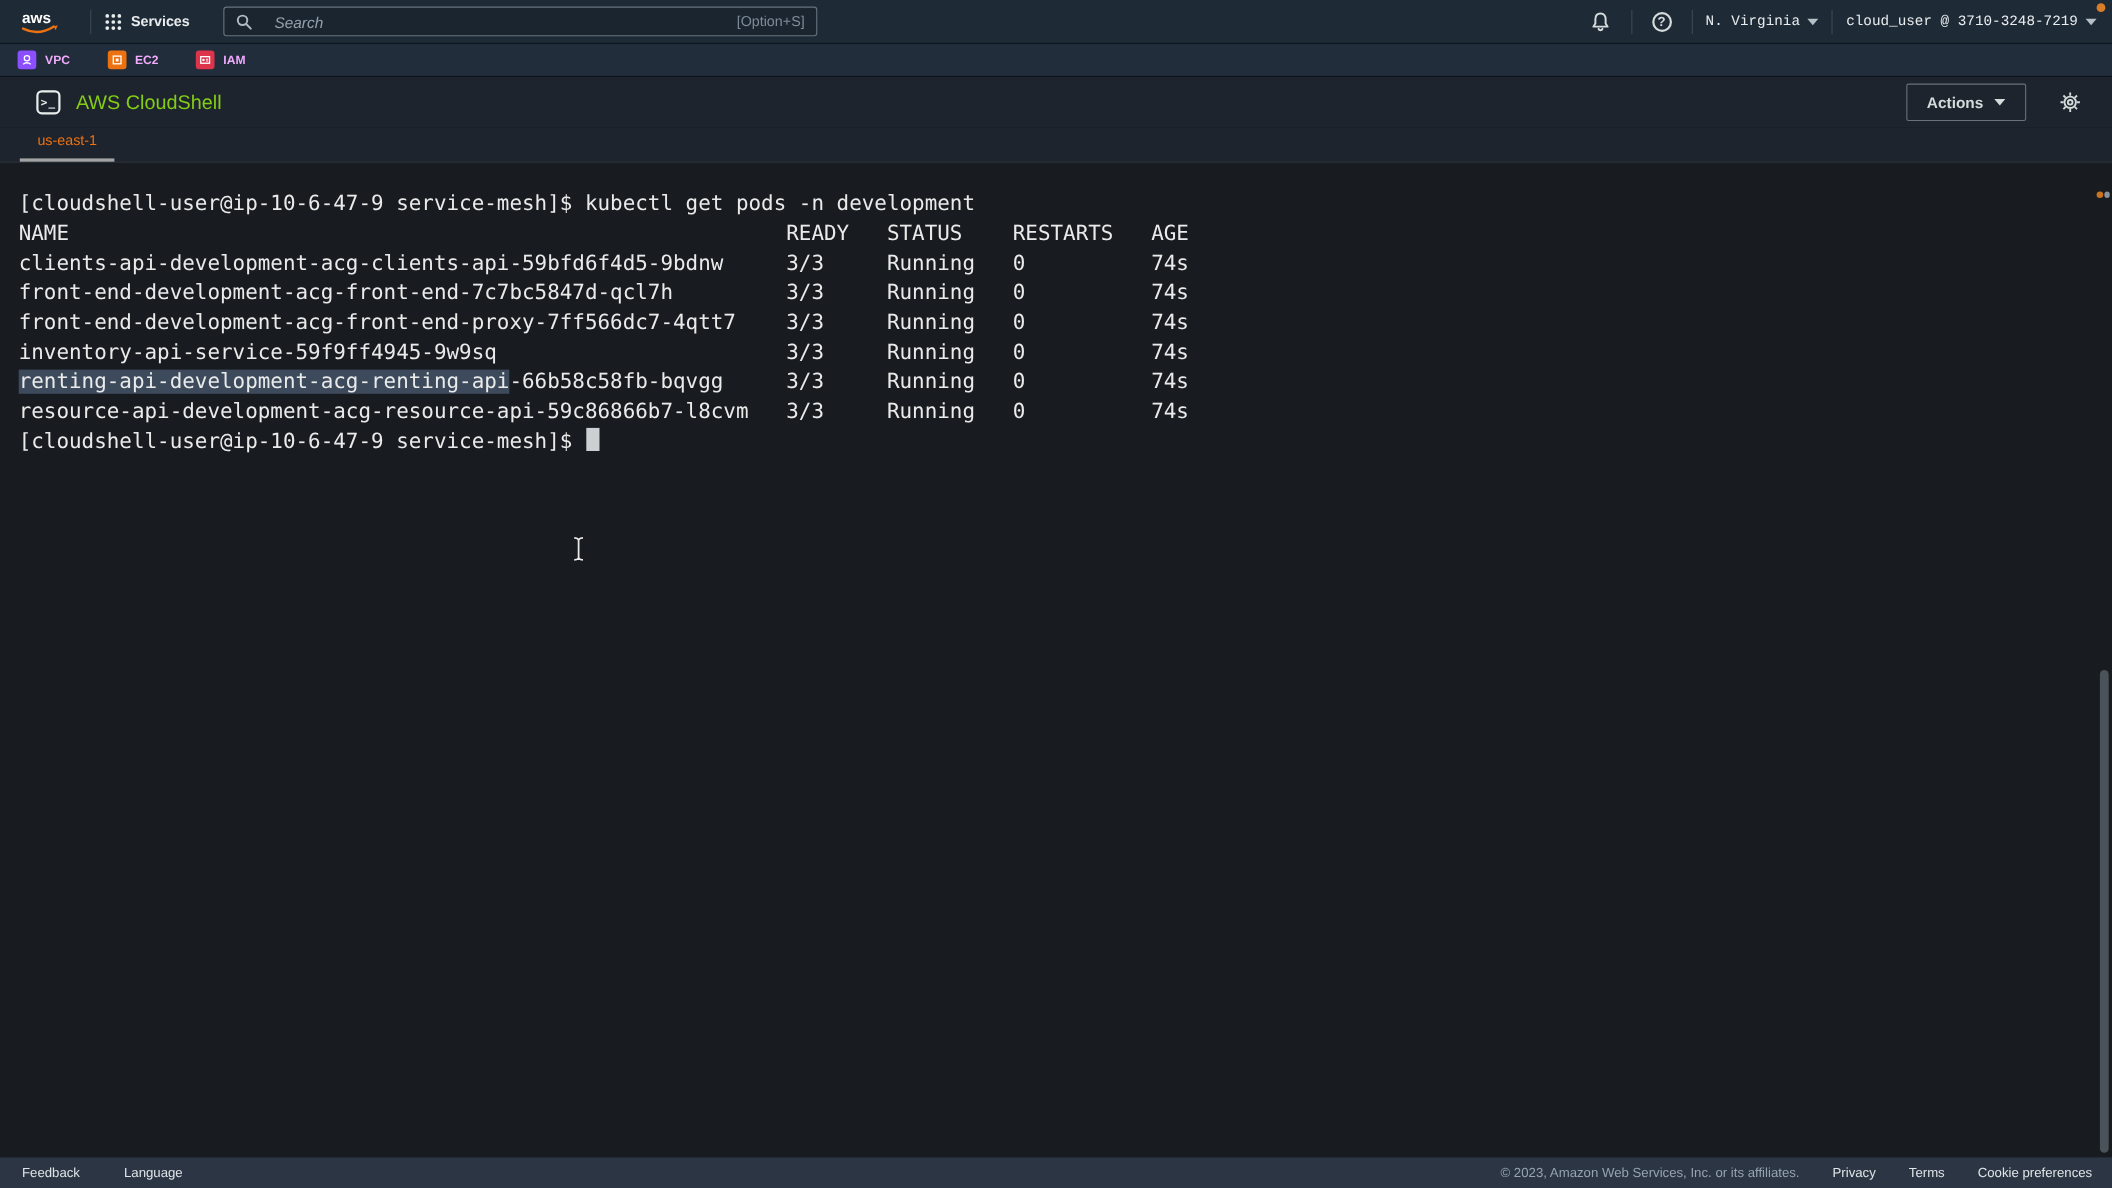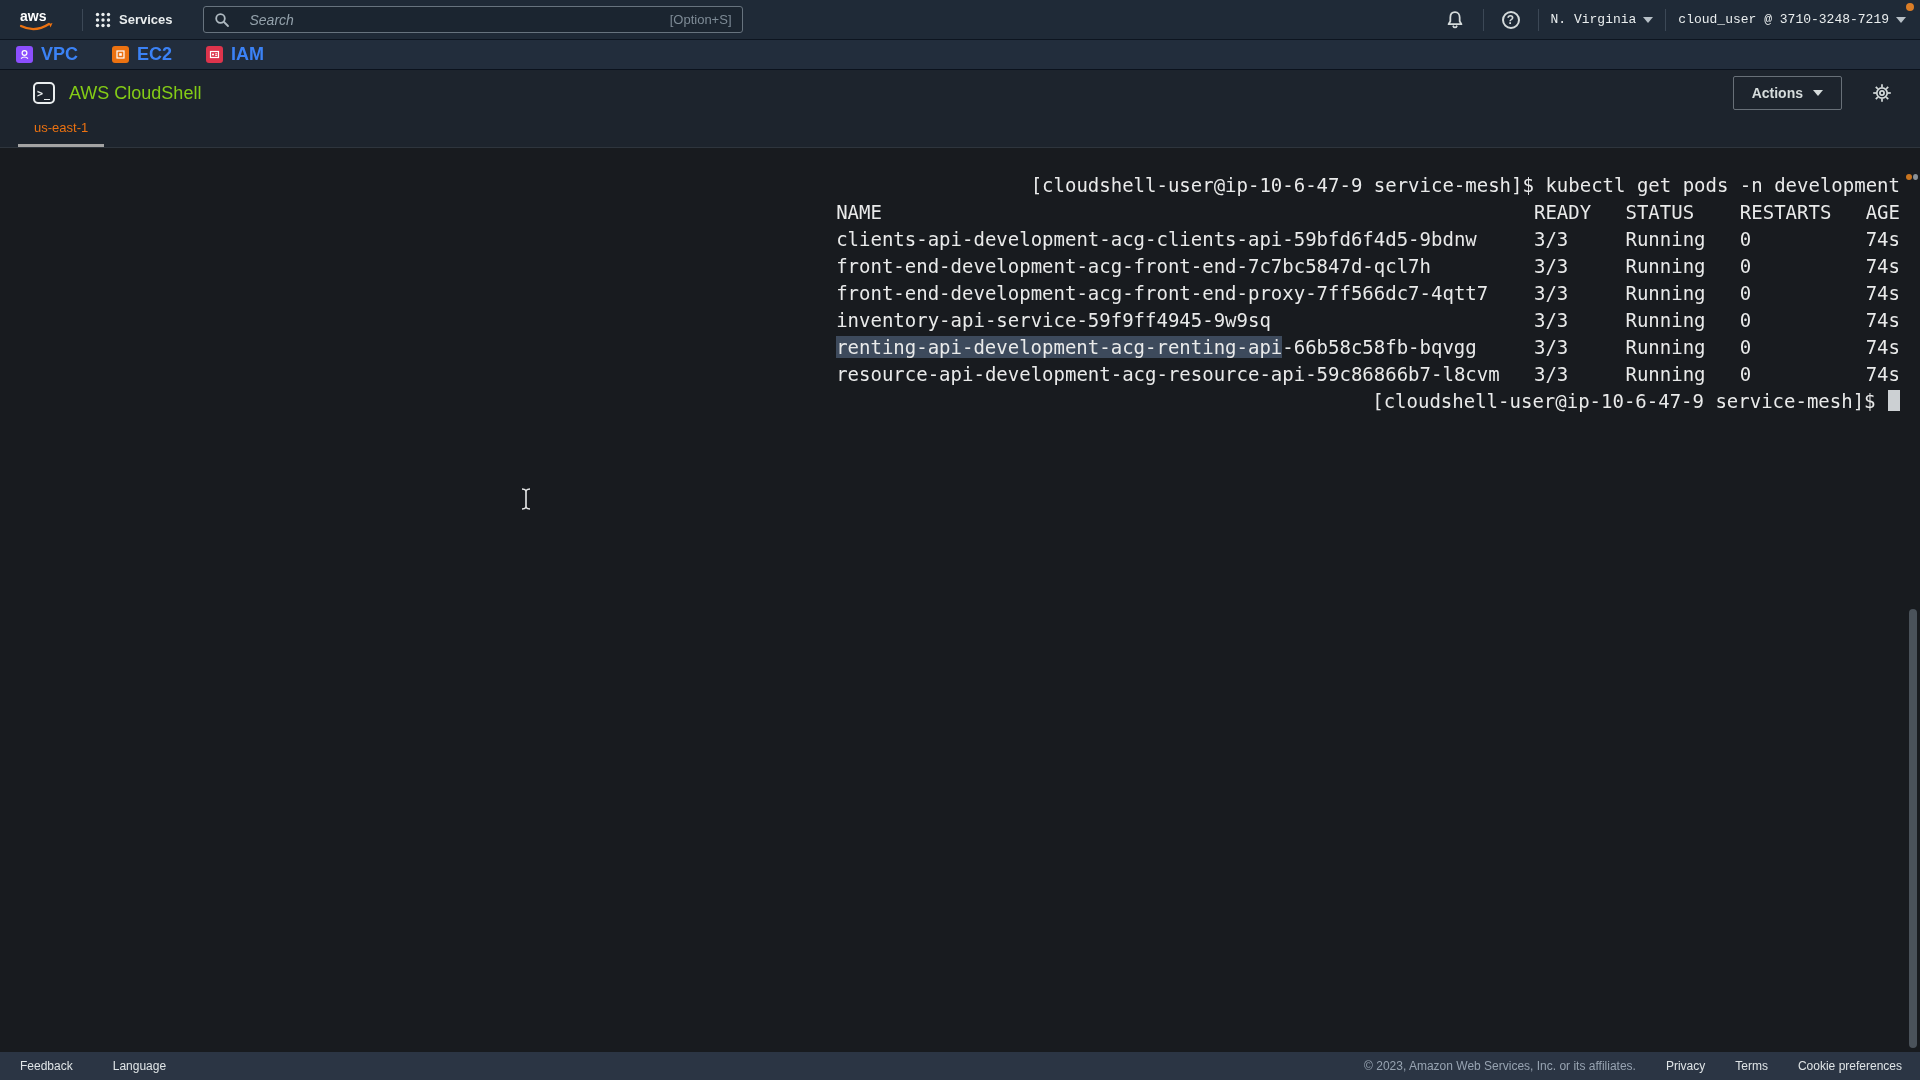--- a/index.html
+++ b/index.html
@@ -20,38 +20,38 @@
   .iconbtn { background:none; border:none; cursor:pointer; display:flex; align-items:center; padding:0 6px; }
   .navtext { color:#e9edee; font-size:13px; background:none; border:none; cursor:pointer; display:flex; align-items:center; gap:7px; font-family:Liberation Mono, monospace; }
   .caret { width:0; height:0; border-left:5px solid transparent; border-right:5px solid transparent; border-top:6px solid #b7c0c7; display:inline-block; }
   .help-circle { width:18px; height:18px; border:2px solid #d5dbdb; border-radius:50%; color:#d5dbdb; font-size:12px; font-weight:700; display:flex; align-items:center; justify-content:center; }
   .status-dot { position:absolute; top:3px; right:6px; width:8px; height:8px; border-radius:50%; background:#da7d27; }
 
   
   .favbar { height:30px; background:#222d3c; display:flex; align-items:center; padding:0 16px; gap:34px; border-bottom:1px solid #0b121d; flex:0 0 auto; }
   .fav-item { display:flex; align-items:center; gap:8px; cursor:pointer; }
   .fav-icon { width:17px; height:17px; border-radius:3px; display:flex; align-items:center; justify-content:center; }
-  .fav-label { color:#3b82f6; font-size:18px; font-weight:700; }
+  .fav-label { color:#f0abfc; font-size:11px; font-weight:700; }
 
   
   .cs-header { height:46px; background:#1d242d; display:flex; align-items:center; justify-content:space-between; padding:0 22px 0 33px; flex:0 0 auto; }
   .cs-title-wrap { display:flex; align-items:center; gap:14px; }
   .terminal-glyph { width:22px; height:22px; border:2px solid #e9edee; border-radius:5px; color:#e9edee; font-family:"DejaVu Sans Mono", monospace; font-size:10px; font-weight:700; display:flex; align-items:center; justify-content:center; letter-spacing:1px; }
   .cs-title { color:#84cc16; font-size:18px; }
   .cs-actions { display:flex; align-items:center; gap:24px; }
   .actions-btn { background:transparent; border:1px solid #687078; border-radius:2px; color:#d5dbdb; font-size:14px; font-weight:700; padding:8px 18px; display:flex; align-items:center; gap:10px; cursor:pointer; font-family:inherit; }
   .actions-btn .caret { border-top-color:#d5dbdb; }
 
   
   .tabbar { height:32px; background:#1d242d; border-bottom:1px solid #2e353d; display:flex; align-items:flex-end; padding:0 0 0 18px; flex:0 0 auto; }
   .tab { color:#ec7211; font-size:13px; padding:0 16px 9px 16px; border-bottom:3px solid #a3a3a3; cursor:pointer; }
 
   
   .terminal { flex:1 1 auto; background:#181b1f; position:relative; padding:24px 20px 0 17px; overflow:hidden; cursor:text; }
-  .term-line { font-family:"DejaVu Sans Mono", monospace; font-size:19px; line-height:27px; color:#e9eaea; white-space:pre;text-align:right; }
+  .term-line { font-family:"DejaVu Sans Mono", monospace; font-size:19px; line-height:27px; color:#e9eaea; white-space:pre; }
   .term-line .sel { background:#3d4a5c; }
   .block-cursor { display:inline-block; width:12px; height:21px; background:#ccd0d3; vertical-align:-3px; margin-left:1px; }
   .ibeam { position:absolute; left:519px; top:339px; }
   .scrollbar { position:absolute; top:0; right:0; bottom:0; width:14px; }
   .scroll-thumb { position:absolute; right:3px; top:51%; bottom:4px; width:8px; border-radius:4px; background:#4a525a; }
   .scroll-dot-a { position:absolute; right:8px; top:26px; width:6px; height:6px; border-radius:50%; background:#c8741f; }
   .scroll-dot-b { position:absolute; right:2px; top:26px; width:5px; height:6px; border-radius:50%; background:#8a9299; }
 
   
   .footer { height:28px; background:#2b3544; display:flex; align-items:center; justify-content:space-between; padding:0 18px 0 20px; flex:0 0 auto; }

